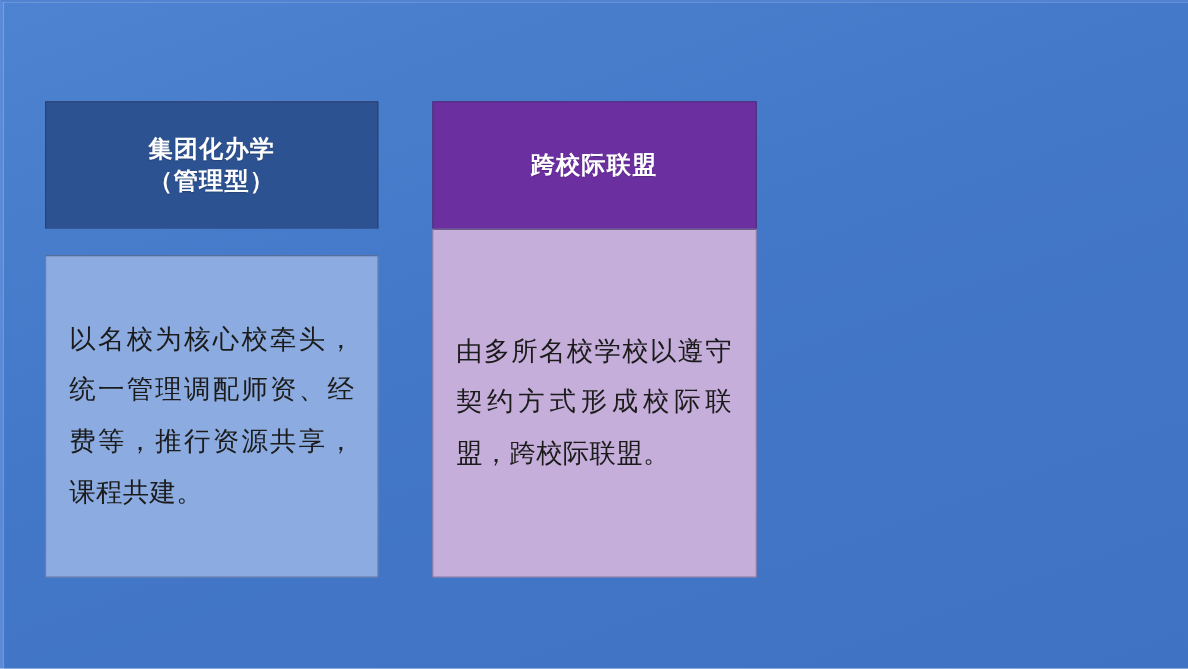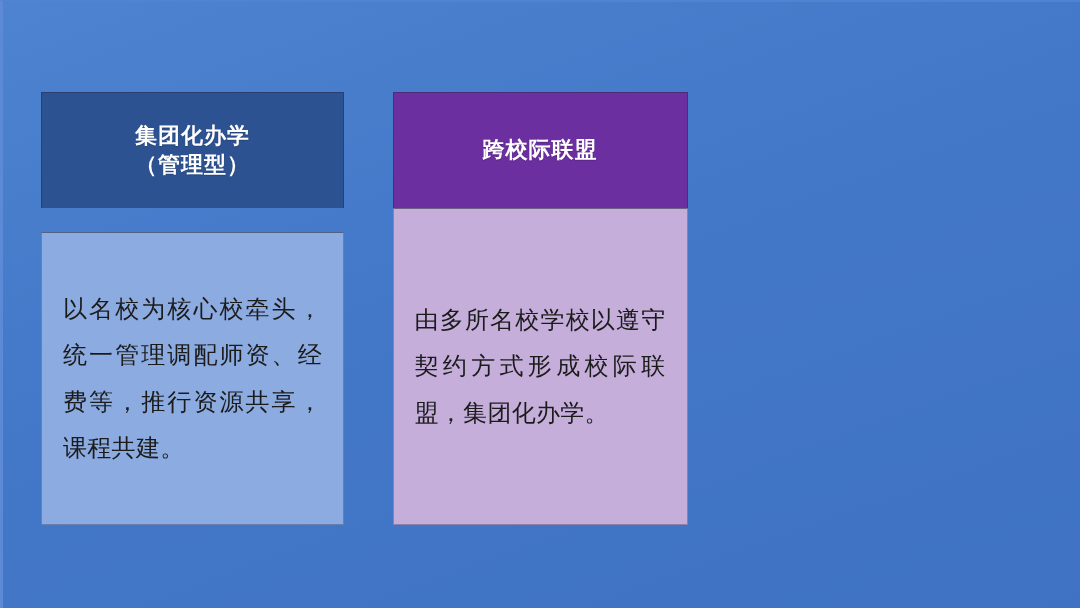--- a/index.html
+++ b/index.html
@@ -99,21 +99,21 @@
       </div>
     </div>
 
     <div class="card card-2">
       <div class="card-header" style="background-color:#6b2fa0;">
         <span>
           <span class="hdr-line">跨校际联盟</span>
         </span>
       </div>
       <div class="card-body" style="background-color:#c6aedb;">
-        <span class="card-body-text">由多所名校学校以遵守契约方式形成校际联盟，集团化办学。</span>
+        <span class="card-body-text">由多所名校学校以遵守契约方式形成校际联盟，跨校际联盟。</span>
       </div>
     </div>
 
     <div class="card card-3">
     </div>
 
   </div>
 </div>
 
 </body></html>

